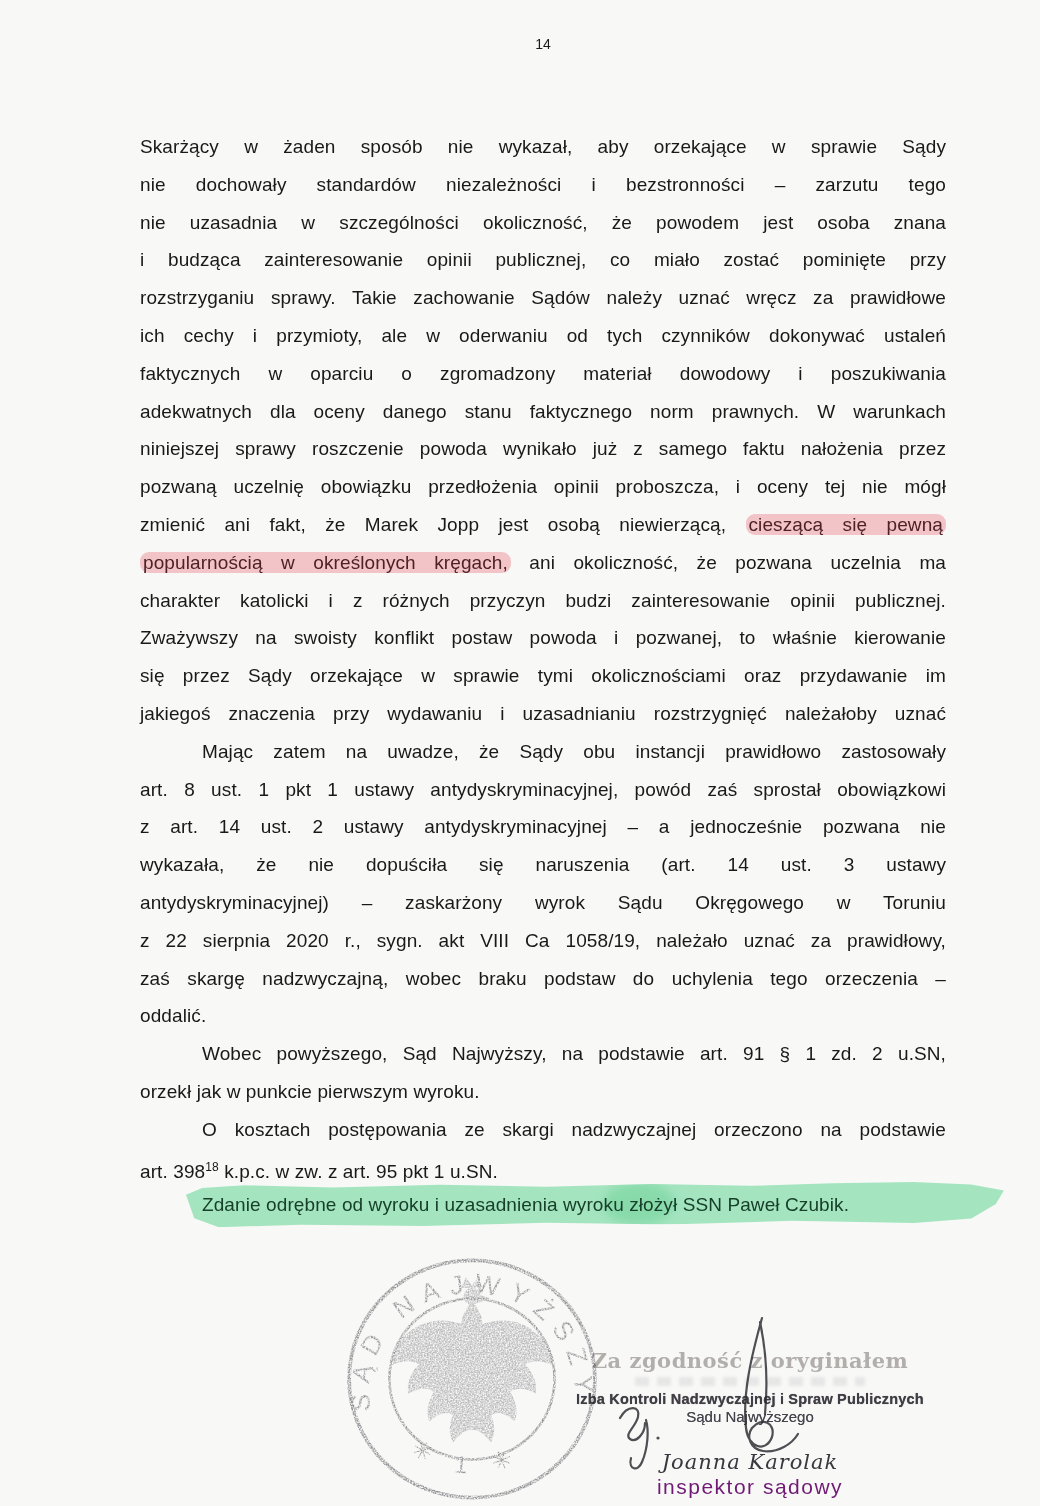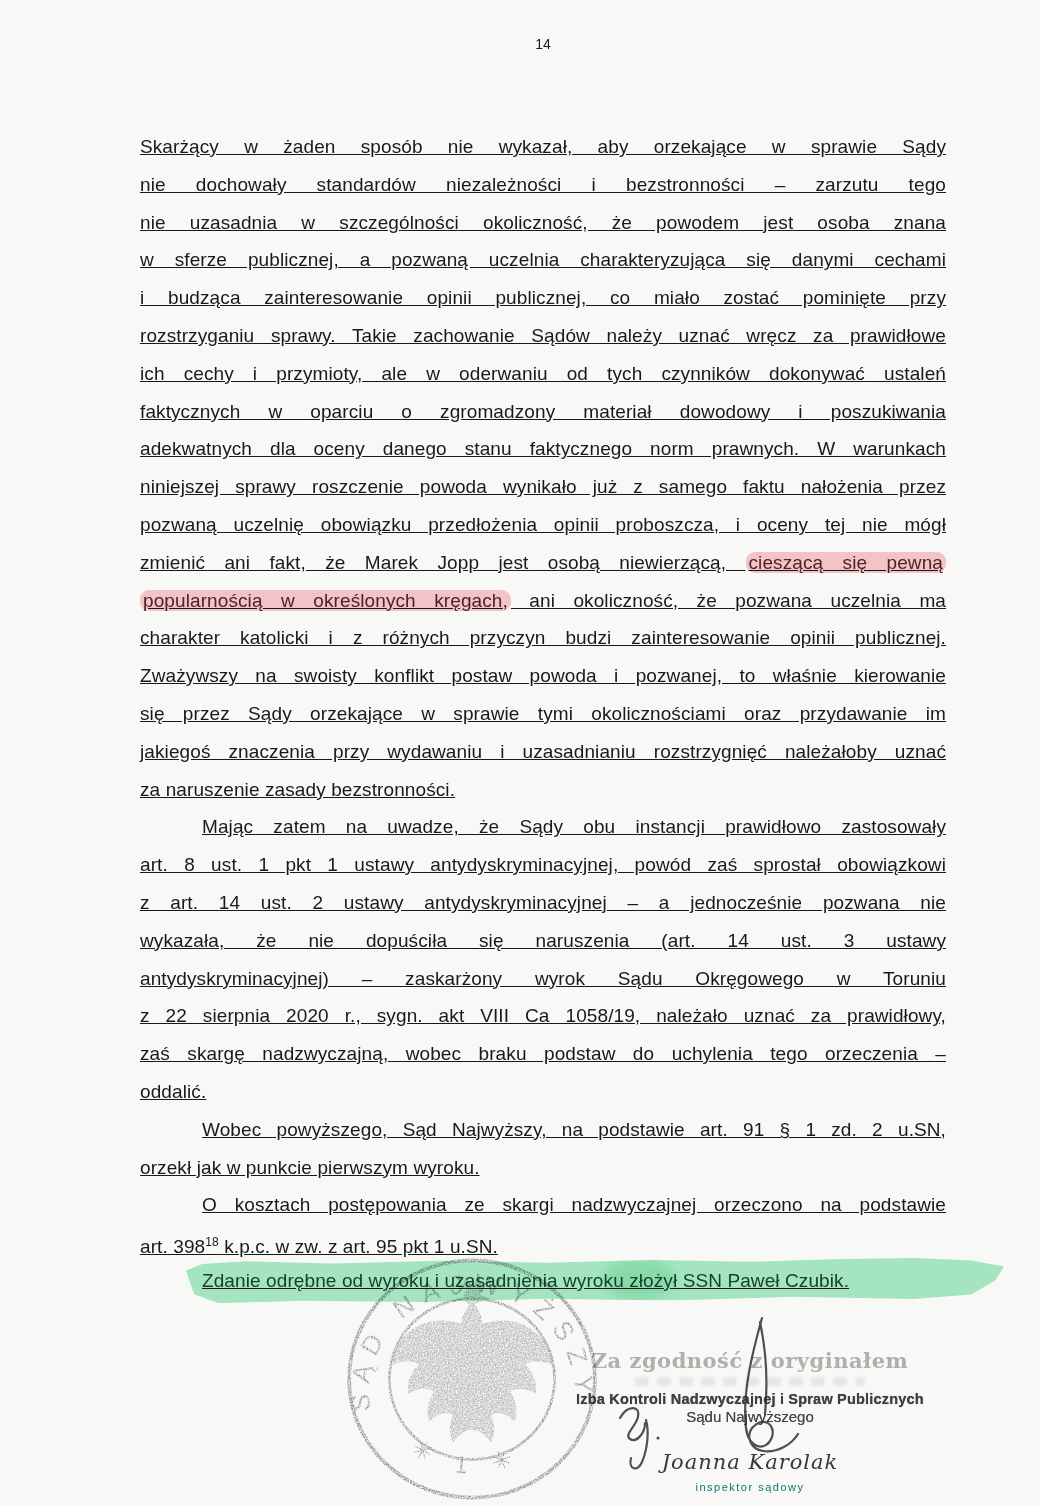--- a/index.html
+++ b/index.html
@@ -12,21 +12,21 @@
     color:#191919;
   }
   .page-number{
     position:absolute;top:36px;left:140px;width:806px;
     text-align:center;font-size:14px;color:#1c1c1c;
   }
   .body-text{
     position:absolute;left:140px;top:128px;width:806px;
     z-index:2;
   }
-  .paragraph{margin:0;text-decoration:underline;}
+  .paragraph{margin:0;}
   .line{
     font-size:19px;
     line-height:37.8px;height:37.8px;
     text-align:justify;text-align-last:justify;
     text-justify:inter-word;
     letter-spacing:.1px;
   }
   .line.last{text-align-last:left;}
   .line.indent{text-indent:62px;}
   .sup{font-size:12px;vertical-align:7px;}
@@ -70,49 +70,47 @@
   }
   .cert-office1{
     font-size:14.5px;font-weight:bold;color:#403e44;
     text-shadow:0 0 .7px #56545a;letter-spacing:.2px;
   }
   .cert-office2{font-size:15px;color:#45434b;margin-top:1px;text-shadow:0 0 .5px #6b6970;}
   .cert-name{
     font-family:"DejaVu Serif", serif;font-style:italic;
     font-size:21px;color:#38383e;margin-top:25px;letter-spacing:1px;
   }
-  .cert-title{font-size:11px;color:#0f766e;letter-spacing:1.5px;margin-top:7px;}
+  .cert-title{font-size:21px;color:#701a75;letter-spacing:1.5px;margin-top:1px;}
 </style>
 </head>
 <body>
 
 <div class="page">
 
   <div class="page-number">14</div>
 
   <div class="body-text">
       <div class="paragraph">
         <div class="line"><span>Skarżący w żaden sposób nie wykazał, aby orzekające w sprawie Sądy</span></div>
         <div class="line"><span>nie dochowały standardów niezależności i bezstronności – zarzutu tego</span></div>
         <div class="line"><span>nie uzasadnia w szczególności okoliczność, że powodem jest osoba znana</span></div>
-        <div class="line"><span>w sferze publicznej, a pozwaną uczelnia charakteryzująca się danymi cechami</span></div>
         <div class="line"><span>i budząca zainteresowanie opinii publicznej, co miało zostać pominięte przy</span></div>
         <div class="line"><span>rozstrzyganiu sprawy. Takie zachowanie Sądów należy uznać wręcz za prawidłowe</span></div>
         <div class="line"><span>ich cechy i przymioty, ale w oderwaniu od tych czynników dokonywać ustaleń</span></div>
         <div class="line"><span>faktycznych w oparciu o zgromadzony materiał dowodowy i poszukiwania</span></div>
         <div class="line"><span>adekwatnych dla oceny danego stanu faktycznego norm prawnych. W warunkach</span></div>
         <div class="line"><span>niniejszej sprawy roszczenie powoda wynikało już z samego faktu nałożenia przez</span></div>
         <div class="line"><span>pozwaną uczelnię obowiązku przedłożenia opinii proboszcza, i oceny tej nie mógł</span></div>
         <div class="line"><span>zmienić ani fakt, że Marek Jopp jest osobą niewierzącą, </span><span class="hl-pink">cieszącą się pewną</span></div>
         <div class="line"><span class="hl-pink">popularnością w określonych kręgach,</span><span> ani okoliczność, że pozwana uczelnia ma</span></div>
         <div class="line"><span>charakter katolicki i z różnych przyczyn budzi zainteresowanie opinii publicznej.</span></div>
         <div class="line"><span>Zważywszy na swoisty konflikt postaw powoda i pozwanej, to właśnie kierowanie</span></div>
         <div class="line"><span>się przez Sądy orzekające w sprawie tymi okolicznościami oraz przydawanie im</span></div>
         <div class="line"><span>jakiegoś znaczenia przy wydawaniu i uzasadnianiu rozstrzygnięć należałoby uznać</span></div>
-        <div class="line last"><span>za naruszenie zasady bezstronności.</span></div>
       </div>
       <div class="paragraph">
         <div class="line indent"><span>Mając zatem na uwadze, że Sądy obu instancji prawidłowo zastosowały</span></div>
         <div class="line"><span>art. 8 ust. 1 pkt 1 ustawy antydyskryminacyjnej, powód zaś sprostał obowiązkowi</span></div>
         <div class="line"><span>z art. 14 ust. 2 ustawy antydyskryminacyjnej – a jednocześnie pozwana nie</span></div>
         <div class="line"><span>wykazała, że nie dopuściła się naruszenia (art. 14 ust. 3 ustawy</span></div>
         <div class="line"><span>antydyskryminacyjnej) – zaskarżony wyrok Sądu Okręgowego w Toruniu</span></div>
         <div class="line"><span>z 22 sierpnia 2020 r., sygn. akt VIII Ca 1058/19, należało uznać za prawidłowy,</span></div>
         <div class="line"><span>zaś skargę nadzwyczajną, wobec braku podstaw do uchylenia tego orzeczenia –</span></div>
         <div class="line last"><span>oddalić.</span></div>

